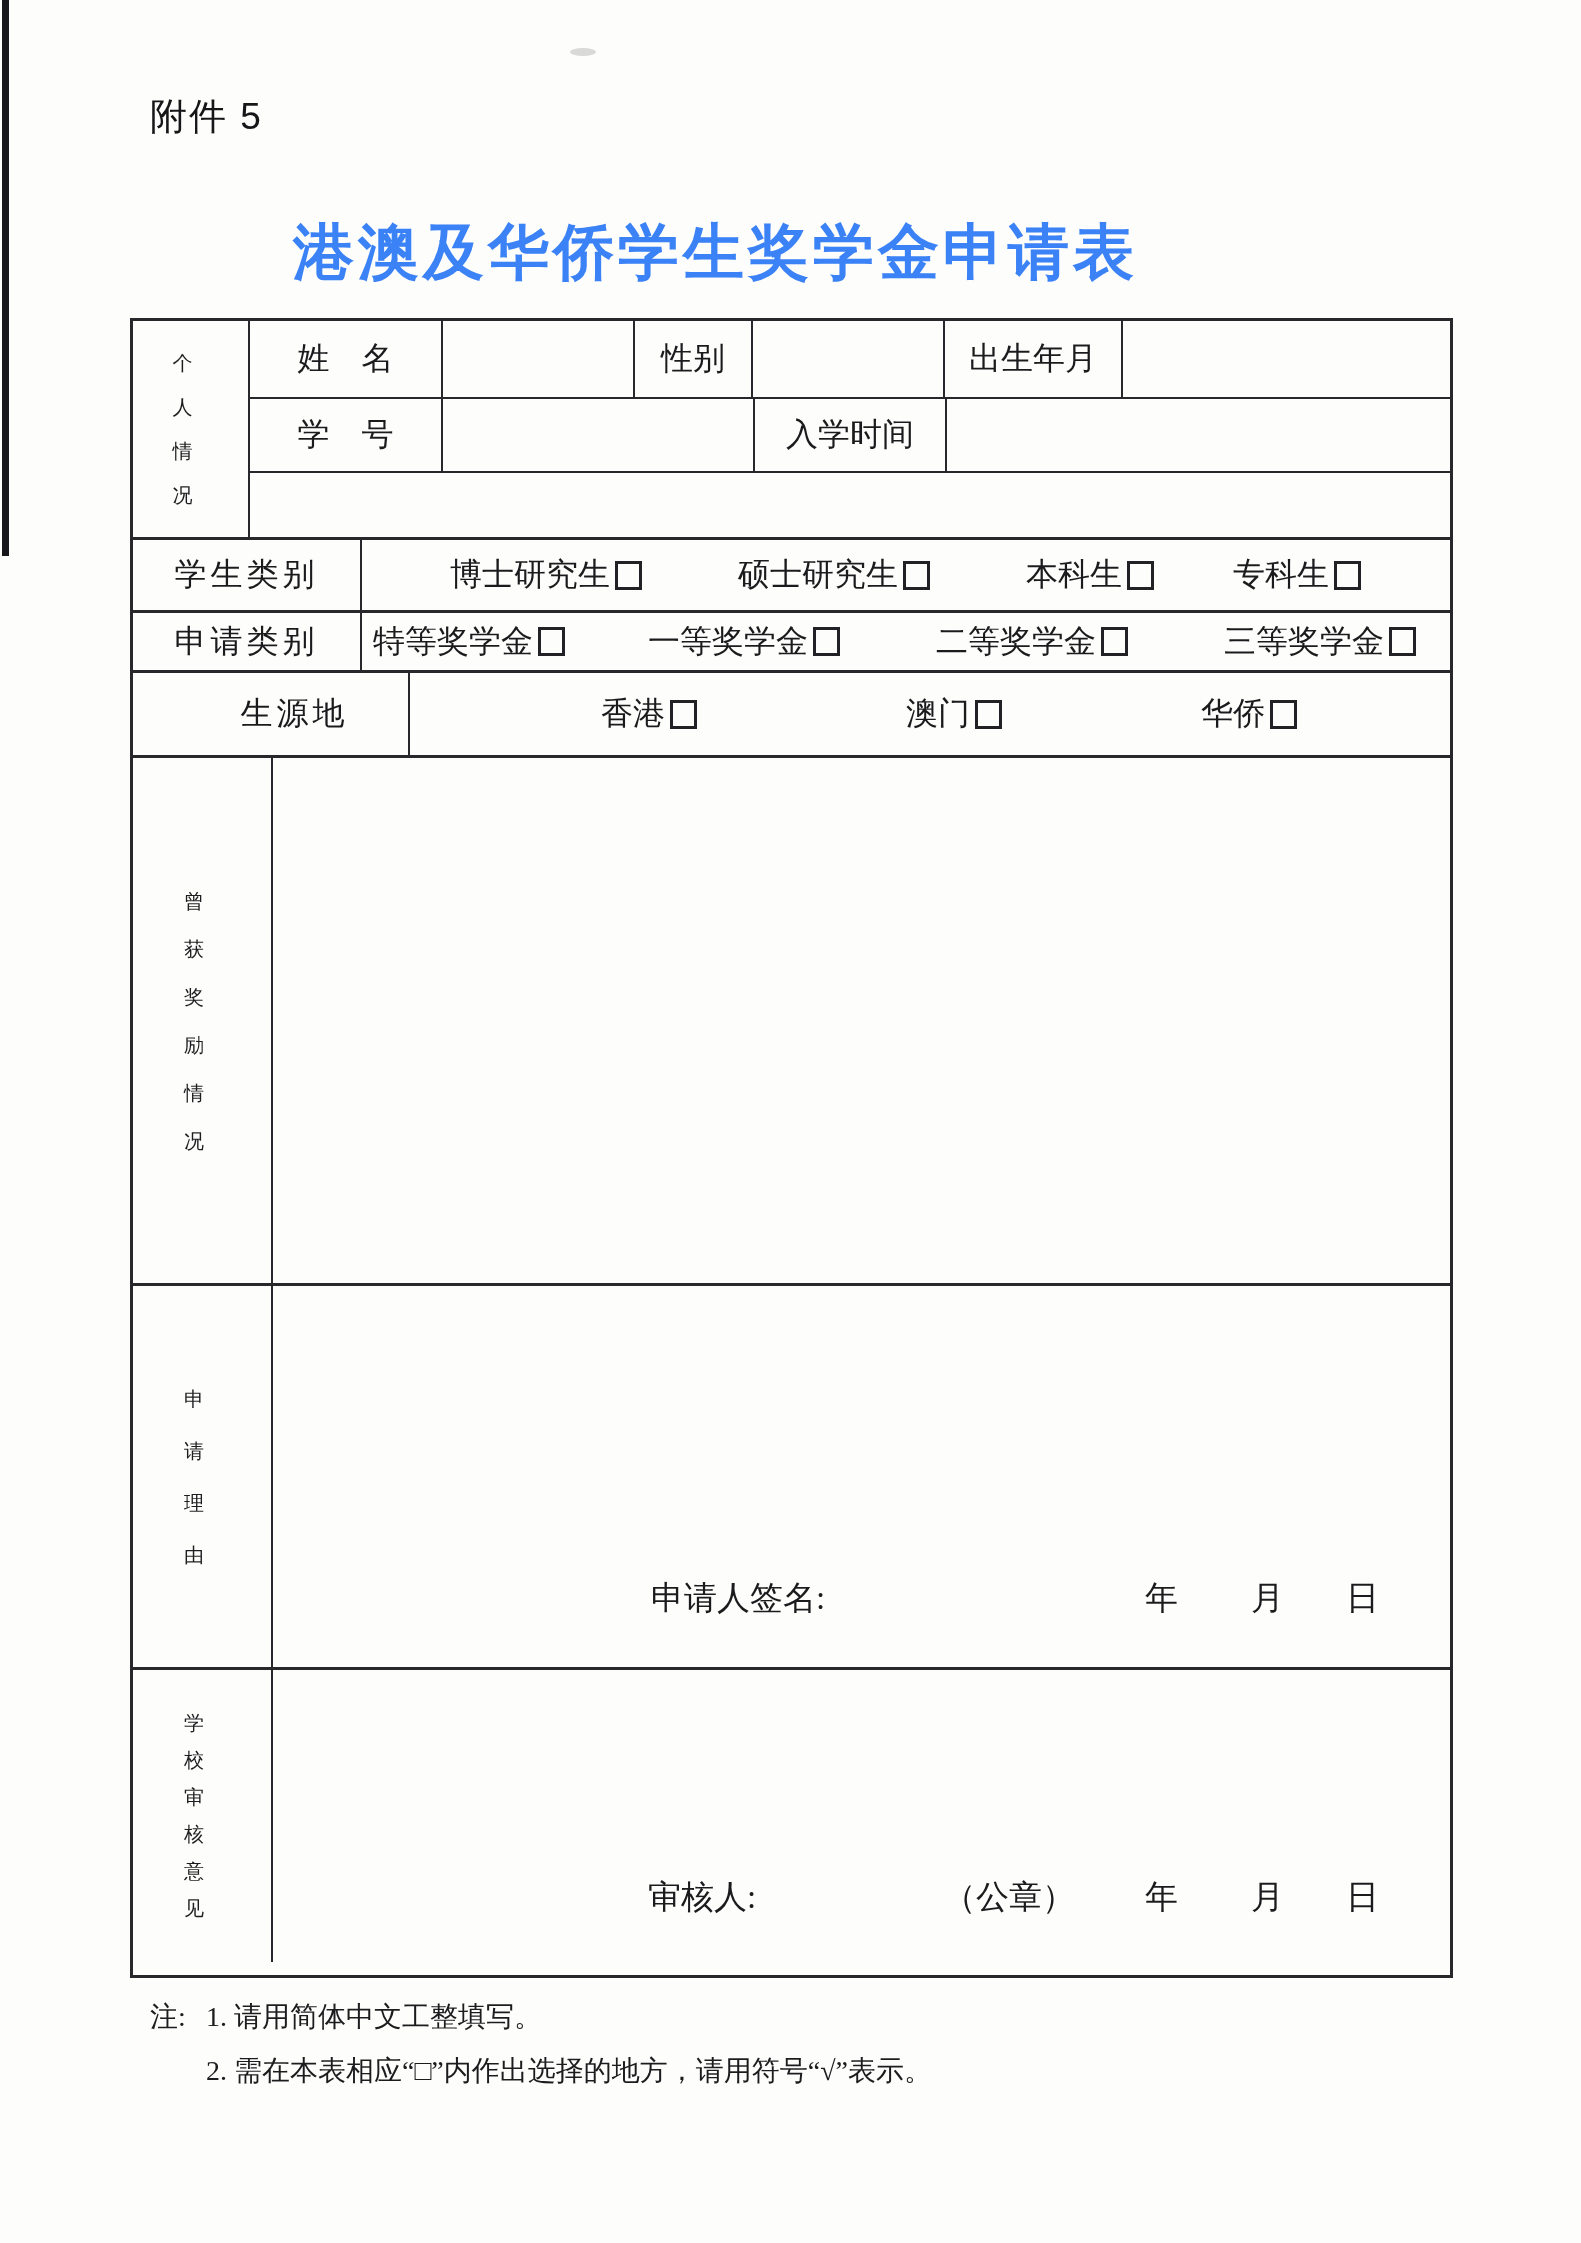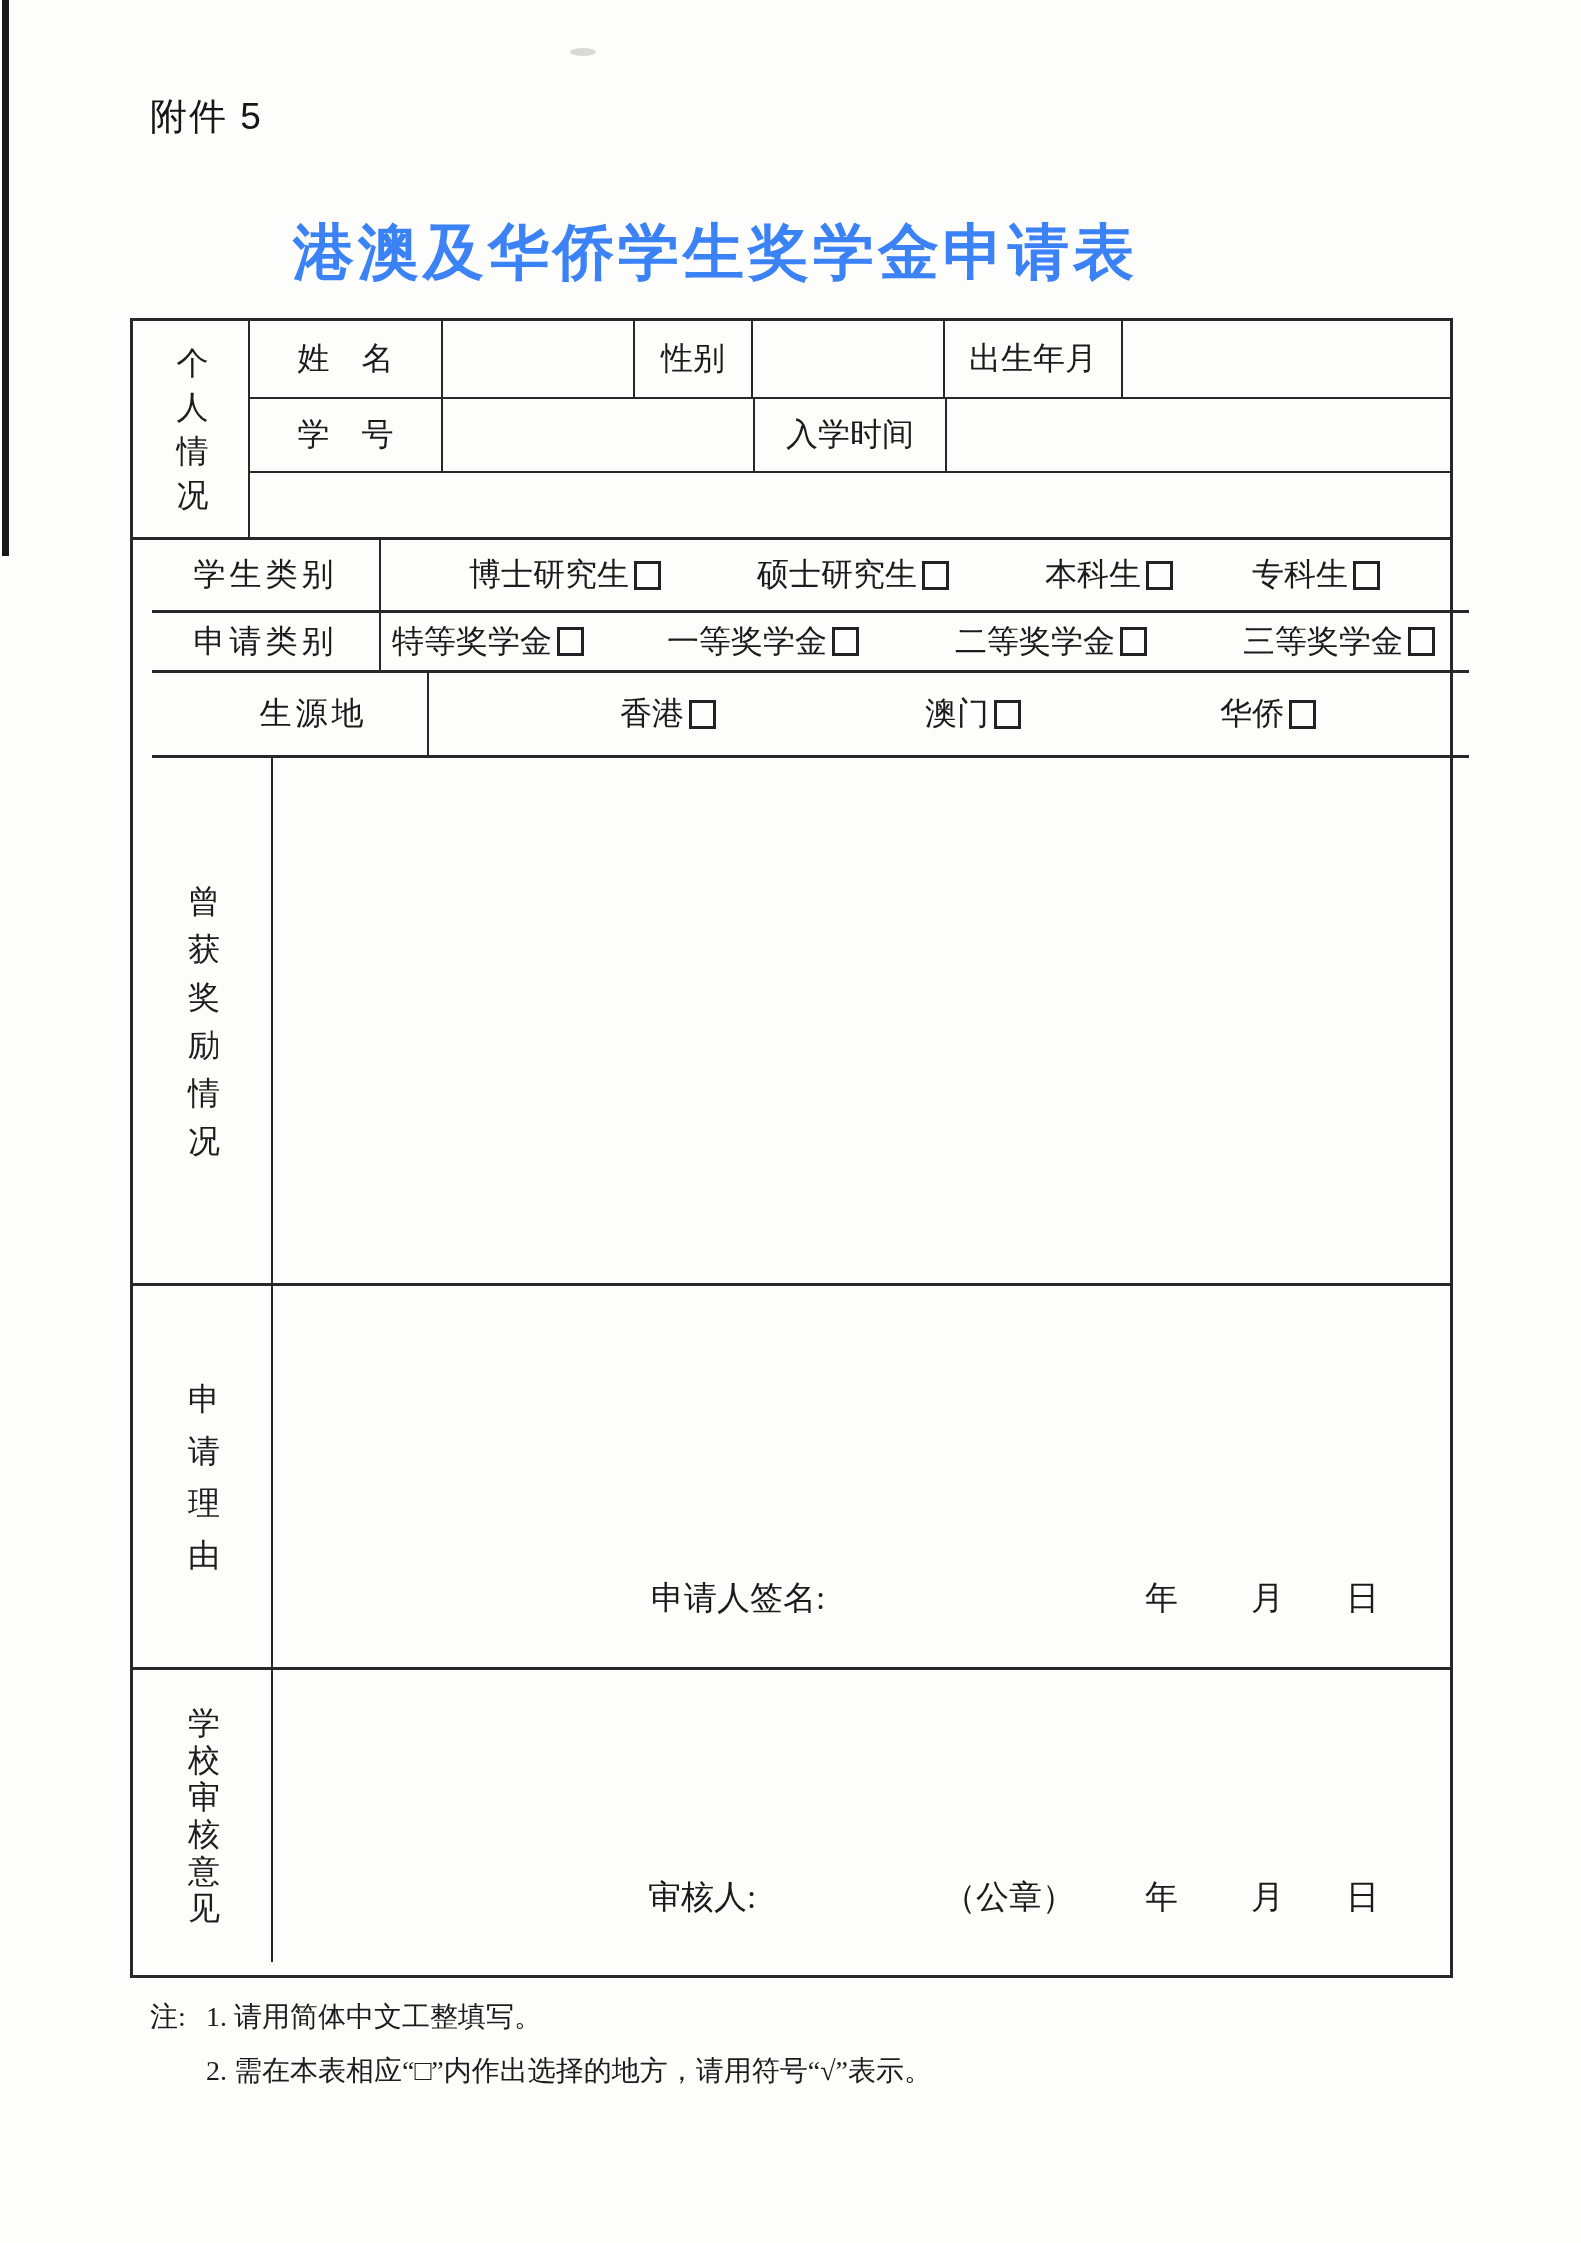--- a/index.html
+++ b/index.html
@@ -38,21 +38,21 @@
     border: 3px solid #27272c;
     background: transparent;
   }
   .trow { display: flex; width: 100%; }
   .bb2 { border-bottom: 2px solid #27272c; }
   .bb3 { border-bottom: 3px solid #27272c; }
   .br2 { border-right: 2px solid #27272c; }
 
   .vlabel {
     display: flex; align-items: center; justify-content: center;
-    text-align: right; font-size: 32px; color: #1d1d1f;
+    text-align: left; font-size: 20px; color: #1d1d1f;
   }
   .vtext { width: 36px; word-break: break-all; line-height: 44px; }
 
   
   .secA { height: 219px; }
   .secA-label { width: 117px; }
   .secA-body { flex: 1; display: flex; flex-direction: column; }
   .r1 { height: 78px; }
   .r2 { height: 74px; }
   .r3 { height: 64px; position: relative; }
@@ -69,21 +69,21 @@
   .c-sid-l   { width: 193px; }
   .c-sid-v   { width: 312px; }
   .c-enr-l   { width: 192px; }
   .uni-span { position: absolute; top: 10px; font-size: 32px; }
   .p-uni   { left: 329px; }
   .p-col   { left: 630px; }
   .p-maj   { left: 875px; }
   .p-cls   { left: 1094px; }
 
   
-  .catrow { position: relative; margin-left: 19px; }
+  .catrow { position: relative; }
   .row4 { height: 73px; }
   .row5 { height: 60px; }
   .row6 { height: 85px; padding-left: 48px; }
   .cat-label {
     width: 229px; display: flex; align-items: center; justify-content: center;
     font-size: 32px; letter-spacing: 4px;
   }
   .cat-body { flex: 1; position: relative; }
   .opt {
     position: absolute; top: 50%; transform: translateY(-50%);

